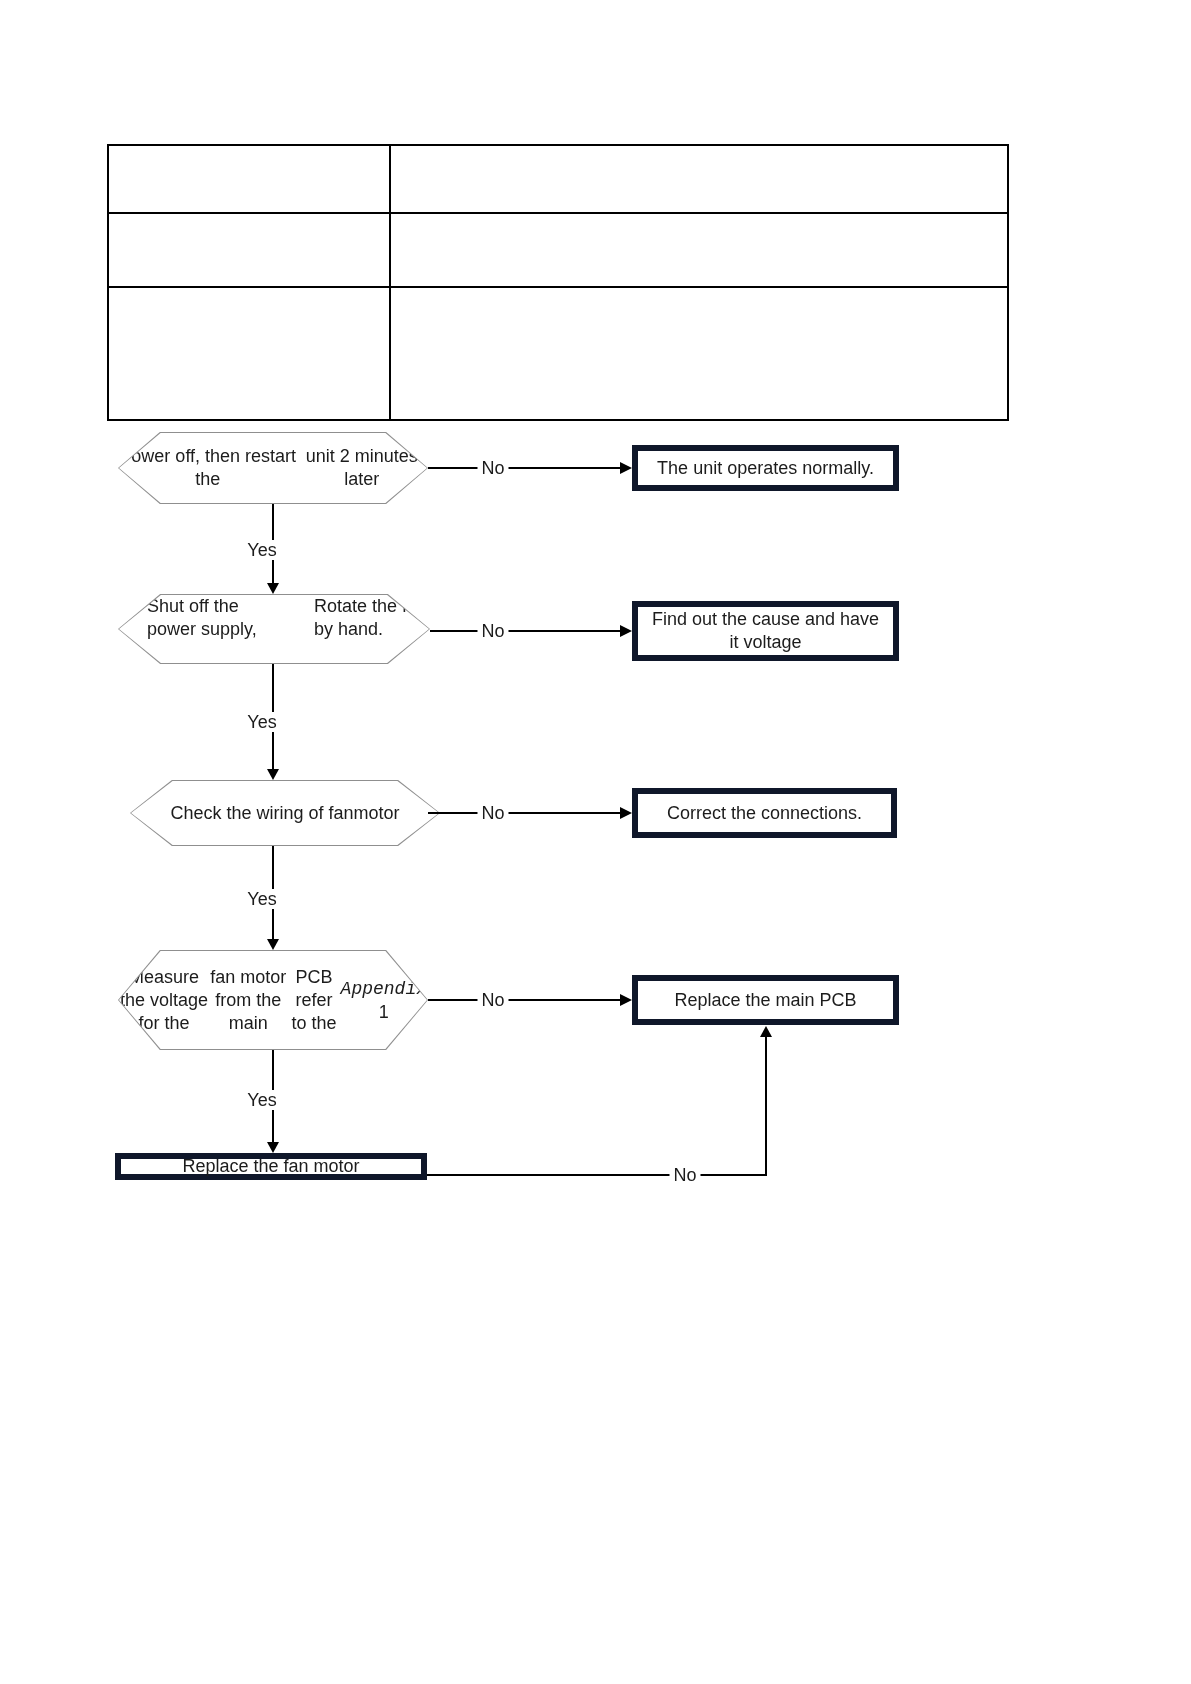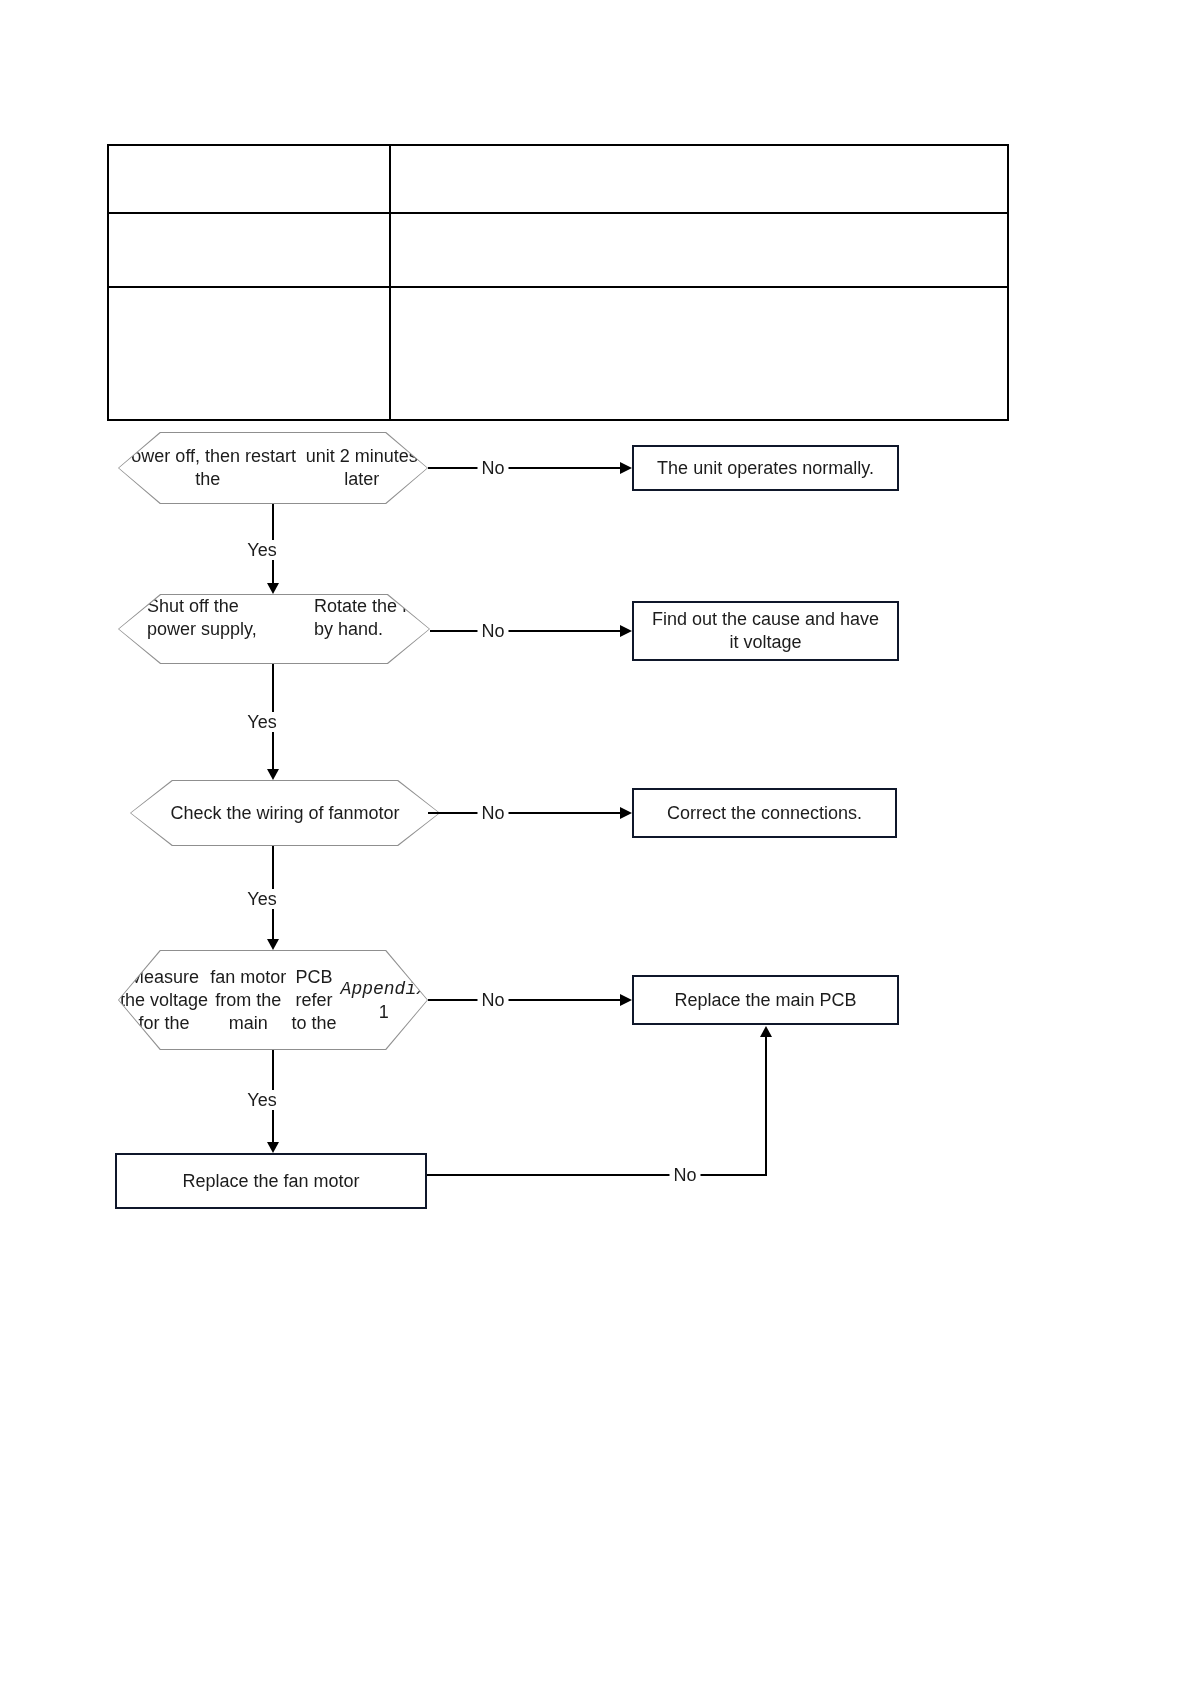--- a/index.html
+++ b/index.html
@@ -31,21 +31,21 @@
   .hex .hex-in{
     position:absolute;inset:1px;
     background:#ffffff;
     clip-path:polygon(0% 50%,13.5% 0%,86.5% 0%,100% 50%,86.5% 100%,13.5% 100%);
     display:flex;flex-direction:row;justify-content:center;align-items:center;
     text-align:center;line-height:23px;
   }
   .hex.left-text .hex-in{align-items:flex-start;text-align:left;padding-left:28px;gap:40px;}
   .rbox{
     position:absolute;
-    border:2px solid #0f172a;background:#fff;
+    border:6px solid #0f172a;background:#fff;
     display:flex;flex-direction:column;justify-content:center;align-items:center;
     text-align:center;line-height:23px;box-sizing:border-box;
   }
   .vline{position:absolute;width:2px;background:#000;}
   .hline{position:absolute;height:2px;background:#000;}
   .arr-down{position:absolute;width:0;height:0;
     border-left:6px solid transparent;border-right:6px solid transparent;
     border-top:11px solid #000;}
   .arr-right{position:absolute;width:0;height:0;
     border-top:6px solid transparent;border-bottom:6px solid transparent;
@@ -145,21 +145,21 @@
   <div class="arr-right" style="left:620px;top:994px"></div>
   <span class="lbl" style="left:493px;top:1000px">No</span>
   <div class="rbox" style="left:632px;top:975px;width:267px;height:50px">
     <span>Replace the main PCB</span>
   </div>
 
   <div class="vline" style="left:272px;top:1050px;height:93px"></div>
   <div class="arr-down" style="left:267px;top:1142px"></div>
   <span class="lbl" style="left:262px;top:1100px">Yes</span>
 
-  <div class="rbox" style="left:115px;top:1153px;width:312px;height:56px">
+  <div class="rbox" style="left:115px;top:1153px;width:312px;height:27px">
     <span>Replace the fan motor</span>
   </div>
 
   <div class="hline" style="left:427px;top:1174px;width:340px"></div>
   <div class="vline" style="left:765px;top:1037px;height:139px"></div>
   <div class="arr-up" style="left:760px;top:1026px"></div>
   <span class="lbl" style="left:685px;top:1175px">No</span>
 
 </div>
 

